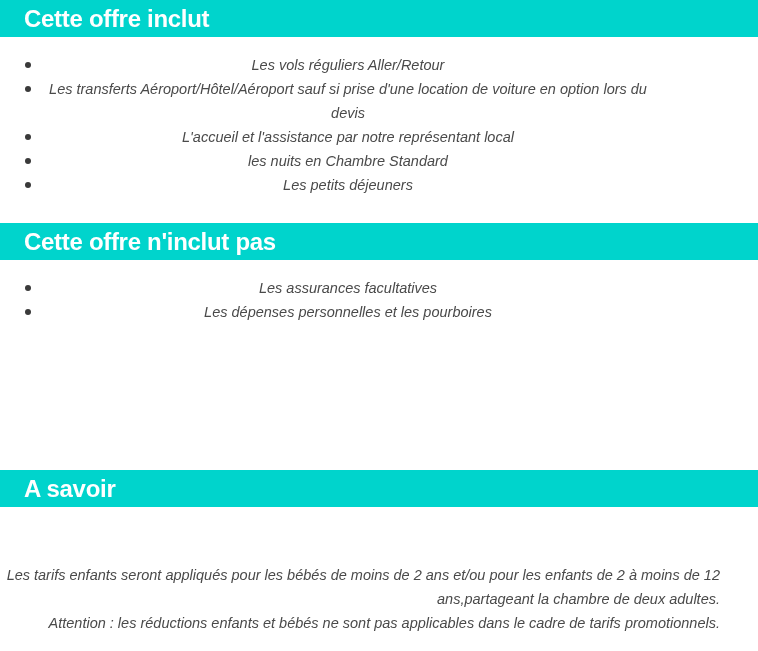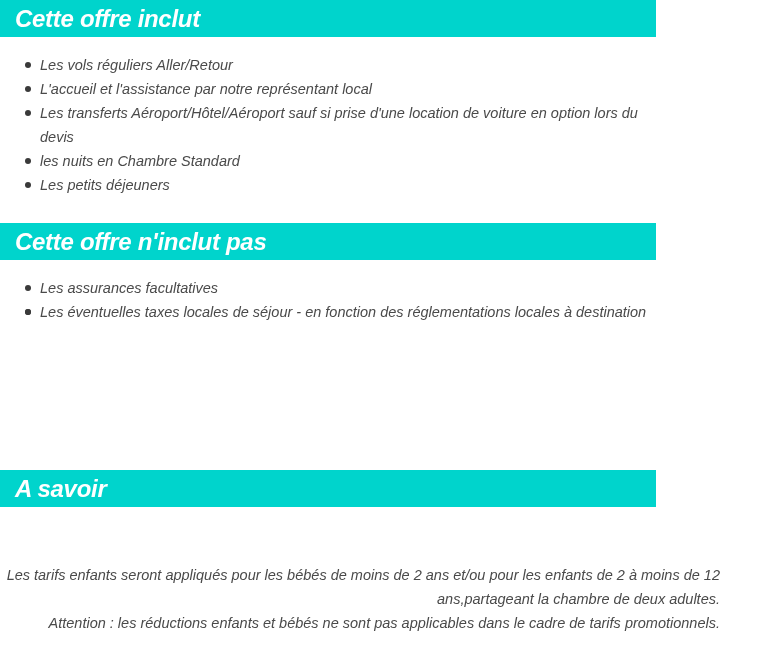--- a/index.html
+++ b/index.html
@@ -11,39 +11,39 @@
     width: 758px;
     height: 651px;
     overflow: hidden;
     font-family: "Liberation Sans", sans-serif;
     color: #4a4a4a;
     position: relative;
   }
   .section-header {
     position: absolute;
     left: 0;
-    width: 656px;
+    width: 758px;
     height: 37px;
     background: #00d4cc;
     color: #ffffff;
-    font-style: italic;
     font-weight: bold;
     font-size: 24px;
     line-height: 37px;
-    padding-left: 15px;
+    padding-left: 24px;
     box-sizing: border-box;
     letter-spacing: -0.3px;
   }
   ul.bullets {
     position: absolute;
     left: 0;
     margin: 0;
     padding: 0;
     list-style: none;
     width: 686px;
+    text-align: center;
   }
   ul.bullets li {
     position: relative;
     padding-left: 40px;
     padding-right: 30px;
     font-style: italic;
     font-size: 14.5px;
     line-height: 24px;
     color: #4a4a4a;
     box-sizing: border-box;
@@ -68,30 +68,29 @@
     color: #4a4a4a;
   }
   .info-text p { margin: 0; text-align: right; }
 </style>
 </head>
 <body>
 
 <div class="section-header" style="top:0px;">Cette offre inclut</div>
 <ul class="bullets" style="top:53px;">
   <li><span class="bullet"></span><span>Les vols réguliers Aller/Retour</span></li>
+  <li><span class="bullet"></span><span>Les transferts Aéroport/Hôtel/Aéroport sauf si prise d'une location de voiture en option lors du devis</span></li>
   <li><span class="bullet"></span><span>L'accueil et l'assistance par notre représentant local</span></li>
-  <li><span class="bullet"></span><span>Les transferts Aéroport/Hôtel/Aéroport sauf si prise d'une location de voiture en option lors du devis</span></li>
   <li><span class="bullet"></span><span>les nuits en Chambre Standard</span></li>
   <li><span class="bullet"></span><span>Les petits déjeuners</span></li>
 </ul>
 
 <div class="section-header" style="top:223px;">Cette offre n'inclut pas</div>
 <ul class="bullets" style="top:276px;">
   <li><span class="bullet"></span><span>Les assurances facultatives</span></li>
-  <li><span class="bullet"></span></li>
-  <li><span class="bullet"></span><span>Les éventuelles taxes locales de séjour - en fonction des réglementations locales à destination</span></li>
+  <li><span class="bullet"></span><span>Les dépenses personnelles et les pourboires</span></li>
 </ul>
 
 <div class="section-header" style="top:470px;">A savoir</div>
 <div class="info-text">
   <p>Les tarifs enfants seront appliqués pour les bébés de moins de 2 ans et/ou pour les enfants de 2 à moins de 12 ans,partageant la chambre de deux adultes.</p>
   <p>Attention : les réductions enfants et bébés ne sont pas applicables dans le cadre de tarifs promotionnels.</p>
 </div>
 
 </body></html>

